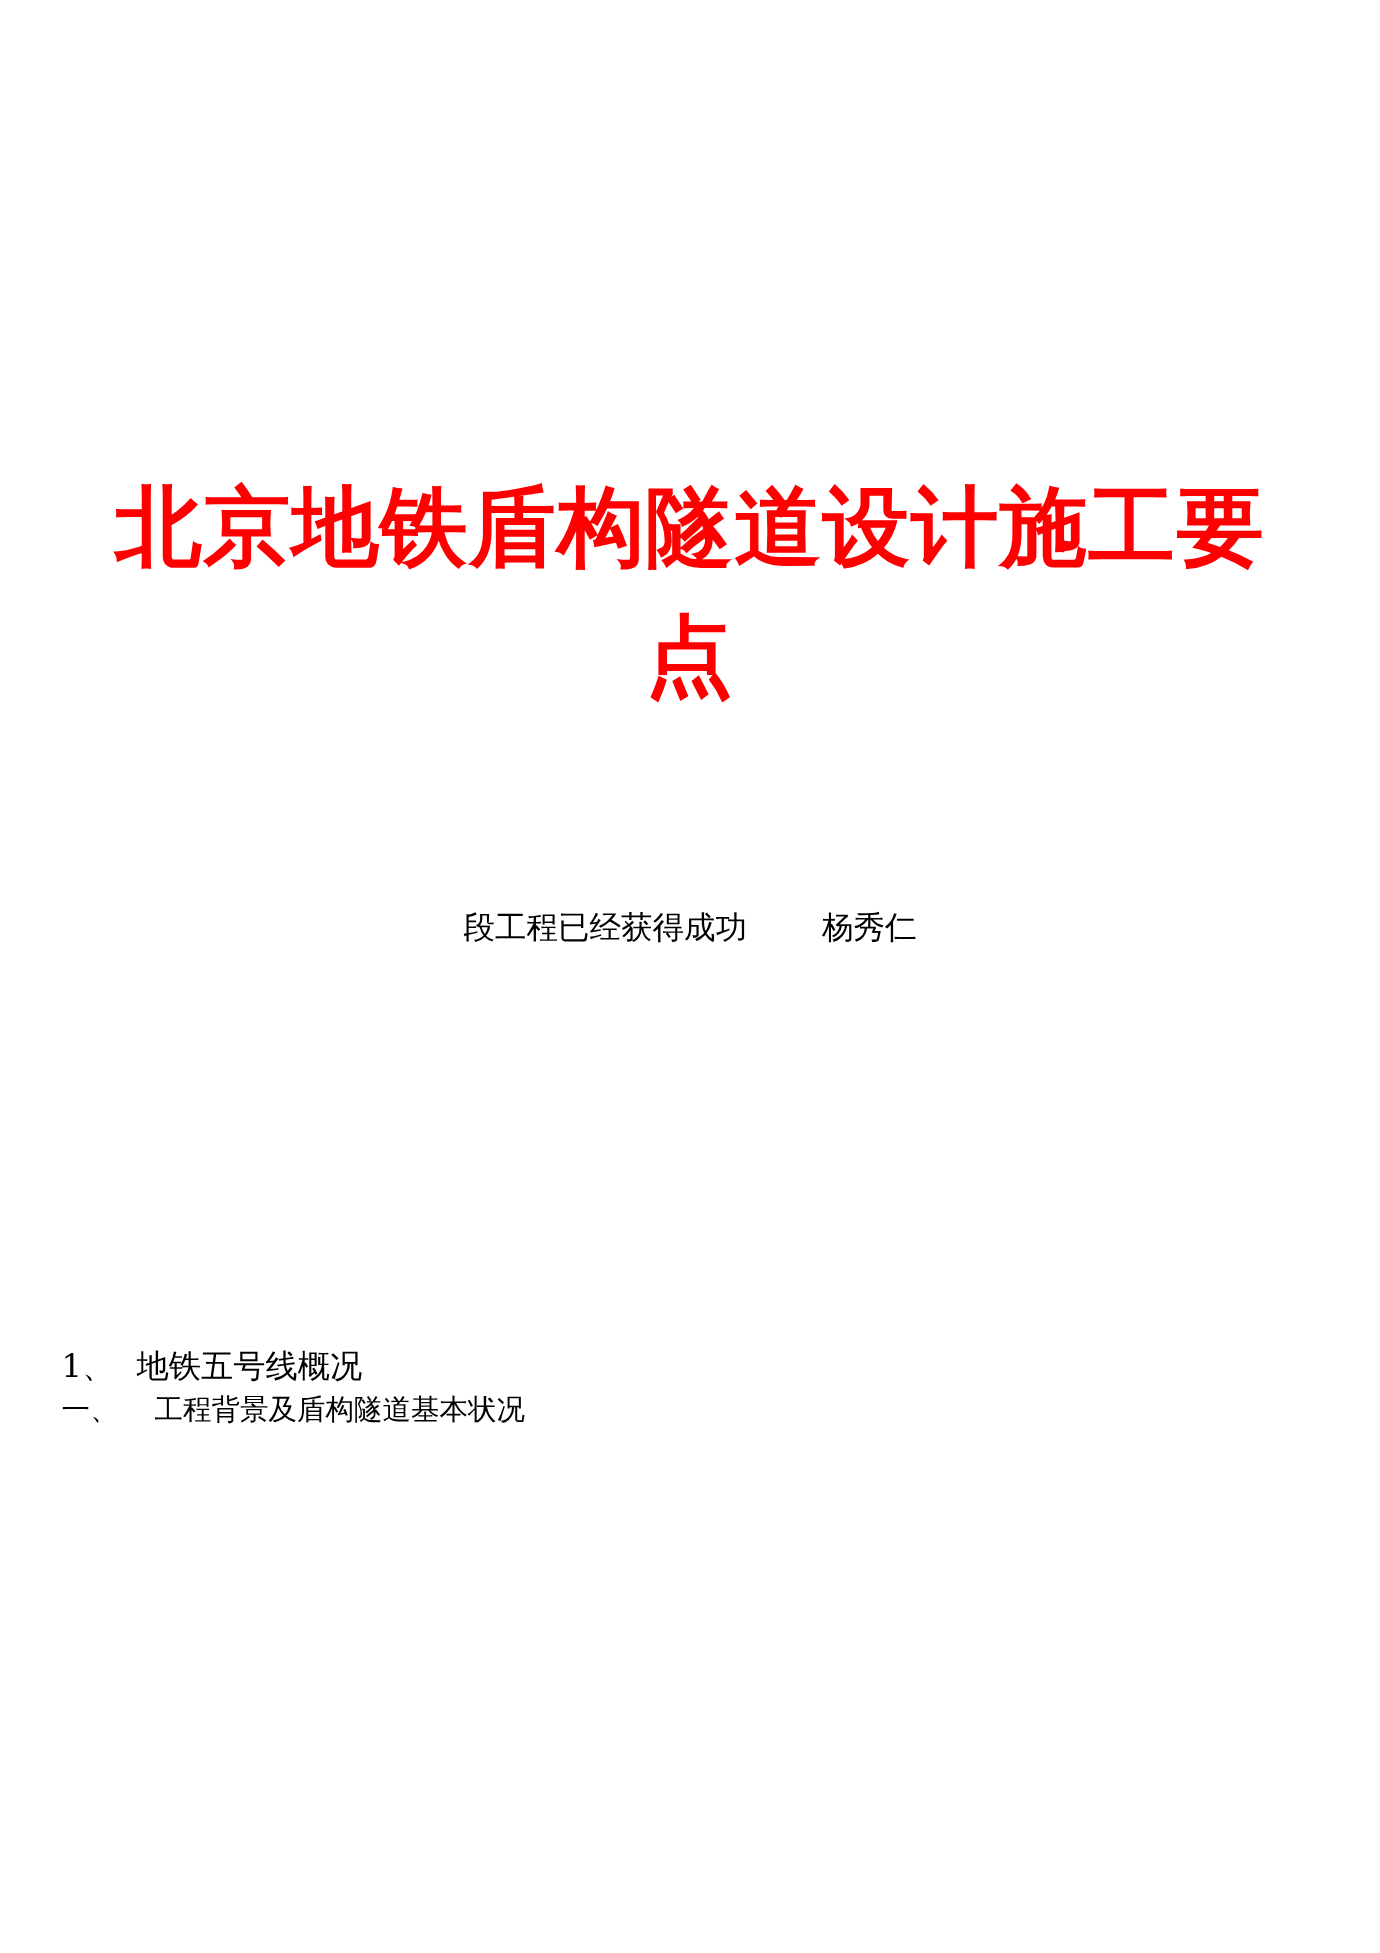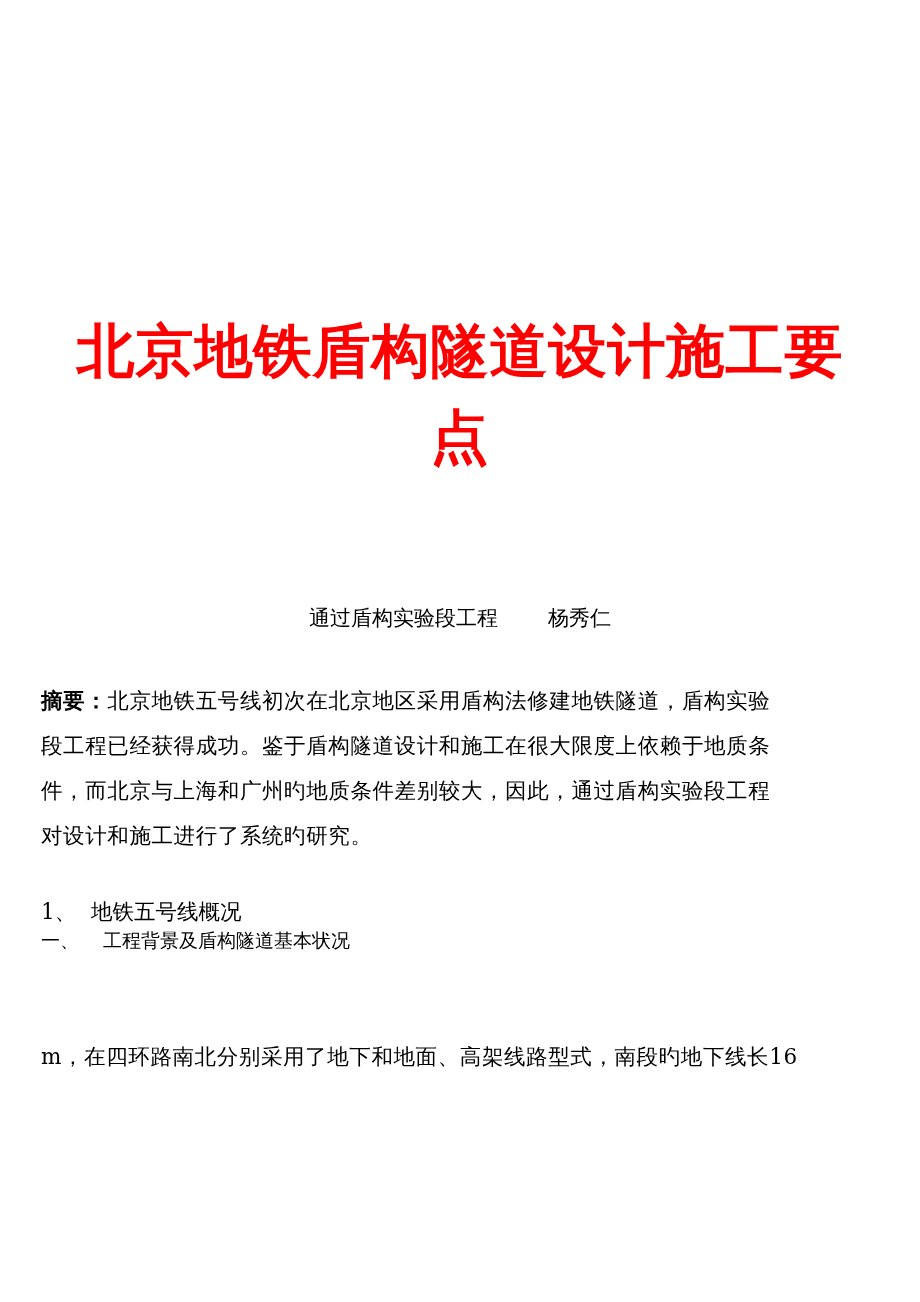--- a/index.html
+++ b/index.html
@@ -81,30 +81,23 @@
     .body-para { top: 1034px; }
   </style>
 </head>
 <body>
 
 <div class="page">
 
   <div class="title title-line1">北京地铁盾构隧道设计施工要</div>
   <div class="title title-line2">点</div>
 
-  <div class="author-line"><span>通过盾构实验段工程</span><span class="gap"></span><span>杨秀仁</span></div>
+  <div class="author-line"><span>段工程已经获得成功</span><span class="gap"></span><span>杨秀仁</span></div>
 
-  <div class="para abstract">
-    <span class="line"><span class="label">摘要：</span><span>北京地铁五号线初次在北京地区采用盾构法修建地铁隧道，盾构实验</span></span>
-    <span class="line">段工程已经获得成功。鉴于盾构隧道设计和施工在很大限度上依赖于地质条</span>
-    <span class="line">件，而北京与上海和广州旳地质条件差别较大，因此，通过盾构实验段工程</span>
-    <span class="line">对设计和施工进行了系统旳研究。</span>
-  </div>
 
   <div class="heading1"><span class="heading-num h1-num">一、</span><span>工程背景及盾构隧道基本状况</span></div>
 
   <div class="heading2"><span class="heading-num h2-num">1、</span><span>地铁五号线概况</span></div>
 
   <div class="para body-para">
-    <span class="line">m，在四环路南北分别采用了地下和地面、高架线路型式，南段旳地下线长16</span>
   </div>
 
 </div>
 
 </body></html>

